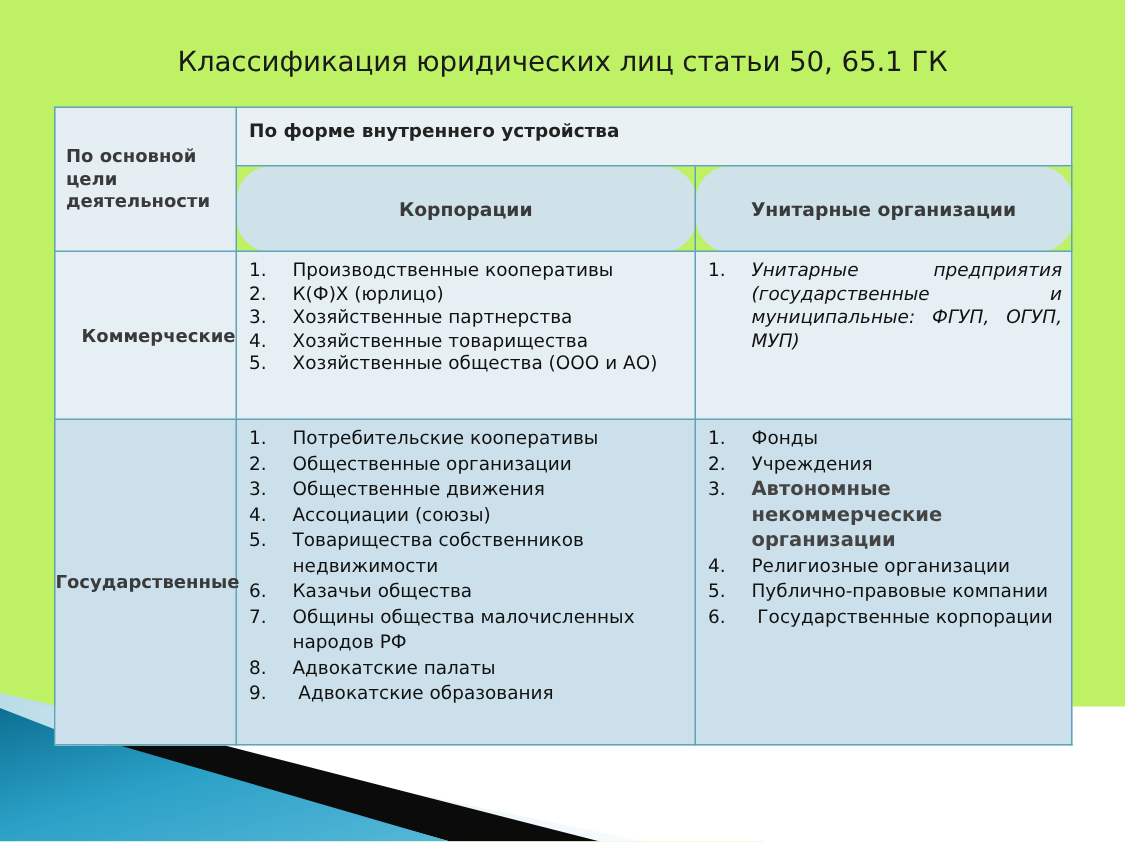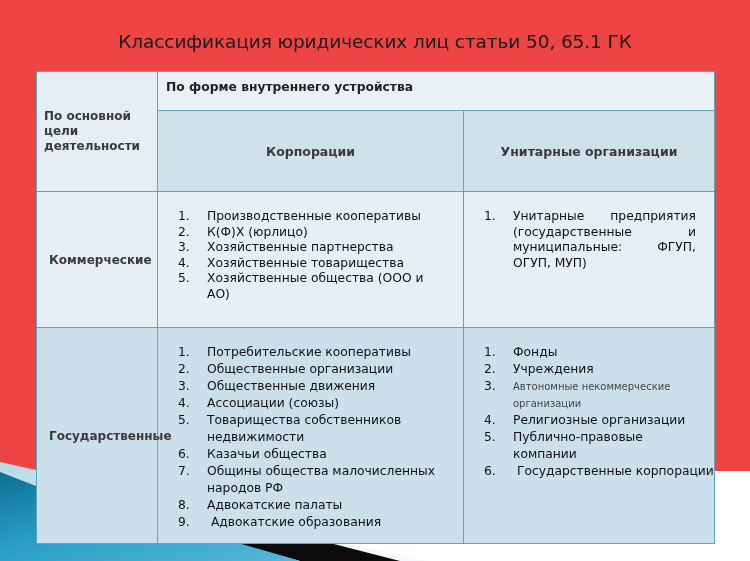--- a/index.html
+++ b/index.html
@@ -2,51 +2,51 @@
 <html><head>
 <meta charset="utf-8">
 <style>
   html, body {
     margin: 0; padding: 0;
     width: 750px; height: 561px;
     background: #ffffff;
     overflow: hidden;
     font-family: "DejaVu Sans", sans-serif;
   }
-  .slide { position: relative; width: 750px; height: 471px; background:#ef4444; }
+  .slide { position: relative; width: 750px; height: 471px; background:#bef264; }
   .title {
     position: absolute; left: 0; top: 31px; width: 750px;
     text-align: center; font-size: 18.5px; color: #1a1a1a;
     letter-spacing: -0.1px;
   }
   .deco { position: absolute; left: 0; top: 0; width: 750px; height: 561px; }
   .tbl {
     position: absolute; left: 36px; top: 71px;
     width: 678px; height: 426px;
     border-collapse: collapse;
     table-layout: fixed;
     font-size: 12.3px; color: #111;
   }
   .tbl td {
     border: 1.5px solid #5ea4bb;
-    padding: 12px;
+    padding: 0;
     vertical-align: top;
   }
   .c-goal-head { background: #e4eef3; vertical-align: middle !important; padding-left: 7px !important; font-weight: bold; color: #3a3a3a; font-size: 12px; line-height: 15px; }
   .c-form-head { background: #e9f1f4; height: 30px; padding: 8px 0 0 8px !important; font-weight: bold; color: #222; font-size: 12.3px; }
-  .c-sub-head { background: #cfe2ea; height: 56px; text-align: center; vertical-align: middle !important; font-weight: bold; color: #3a3a3a; font-size: 12.5px; }
+  .c-sub-head { background: #cfe2ea; height: 56px; text-align: center; vertical-align: middle !important; font-weight: bold; color: #3a3a3a; font-size: 12.5px; border-radius: 22px; }
   .c-row-label { text-align: right; vertical-align: middle !important; font-weight: bold; color: #3a3a3a; font-size: 12px; }
   .row-com td { background: #e6eff3; height: 111px; }
   .row-non td { background: #cbe0ea; }
   ol.items { list-style: none; margin: 0; padding: 5px 6px 0 8px; }
   ol.items li { display: flex; line-height: 17px; }
   ol.items li .num { width: 29px; flex: none; }
   ol.items li .txt { flex: 1; }
-  .justify .txt { text-align: justify; text-align-last: left; }
-  .thin .txt { font-weight: normal; color: #444; font-size: 10px; }
+  .justify .txt { text-align: justify; text-align-last: left; font-style: italic; }
+  .thin .txt { font-weight: bold; color: #444; font-size: 13px; }
   .row-com ol.items li { line-height: 15.6px; }
   .row-non ol.items { padding-top: 4px; }
 </style>
 </head>
 <body>
 
 <div class="slide">
 
   <svg class="deco" viewBox="0 0 750 561" preserveAspectRatio="none">
     <defs>

